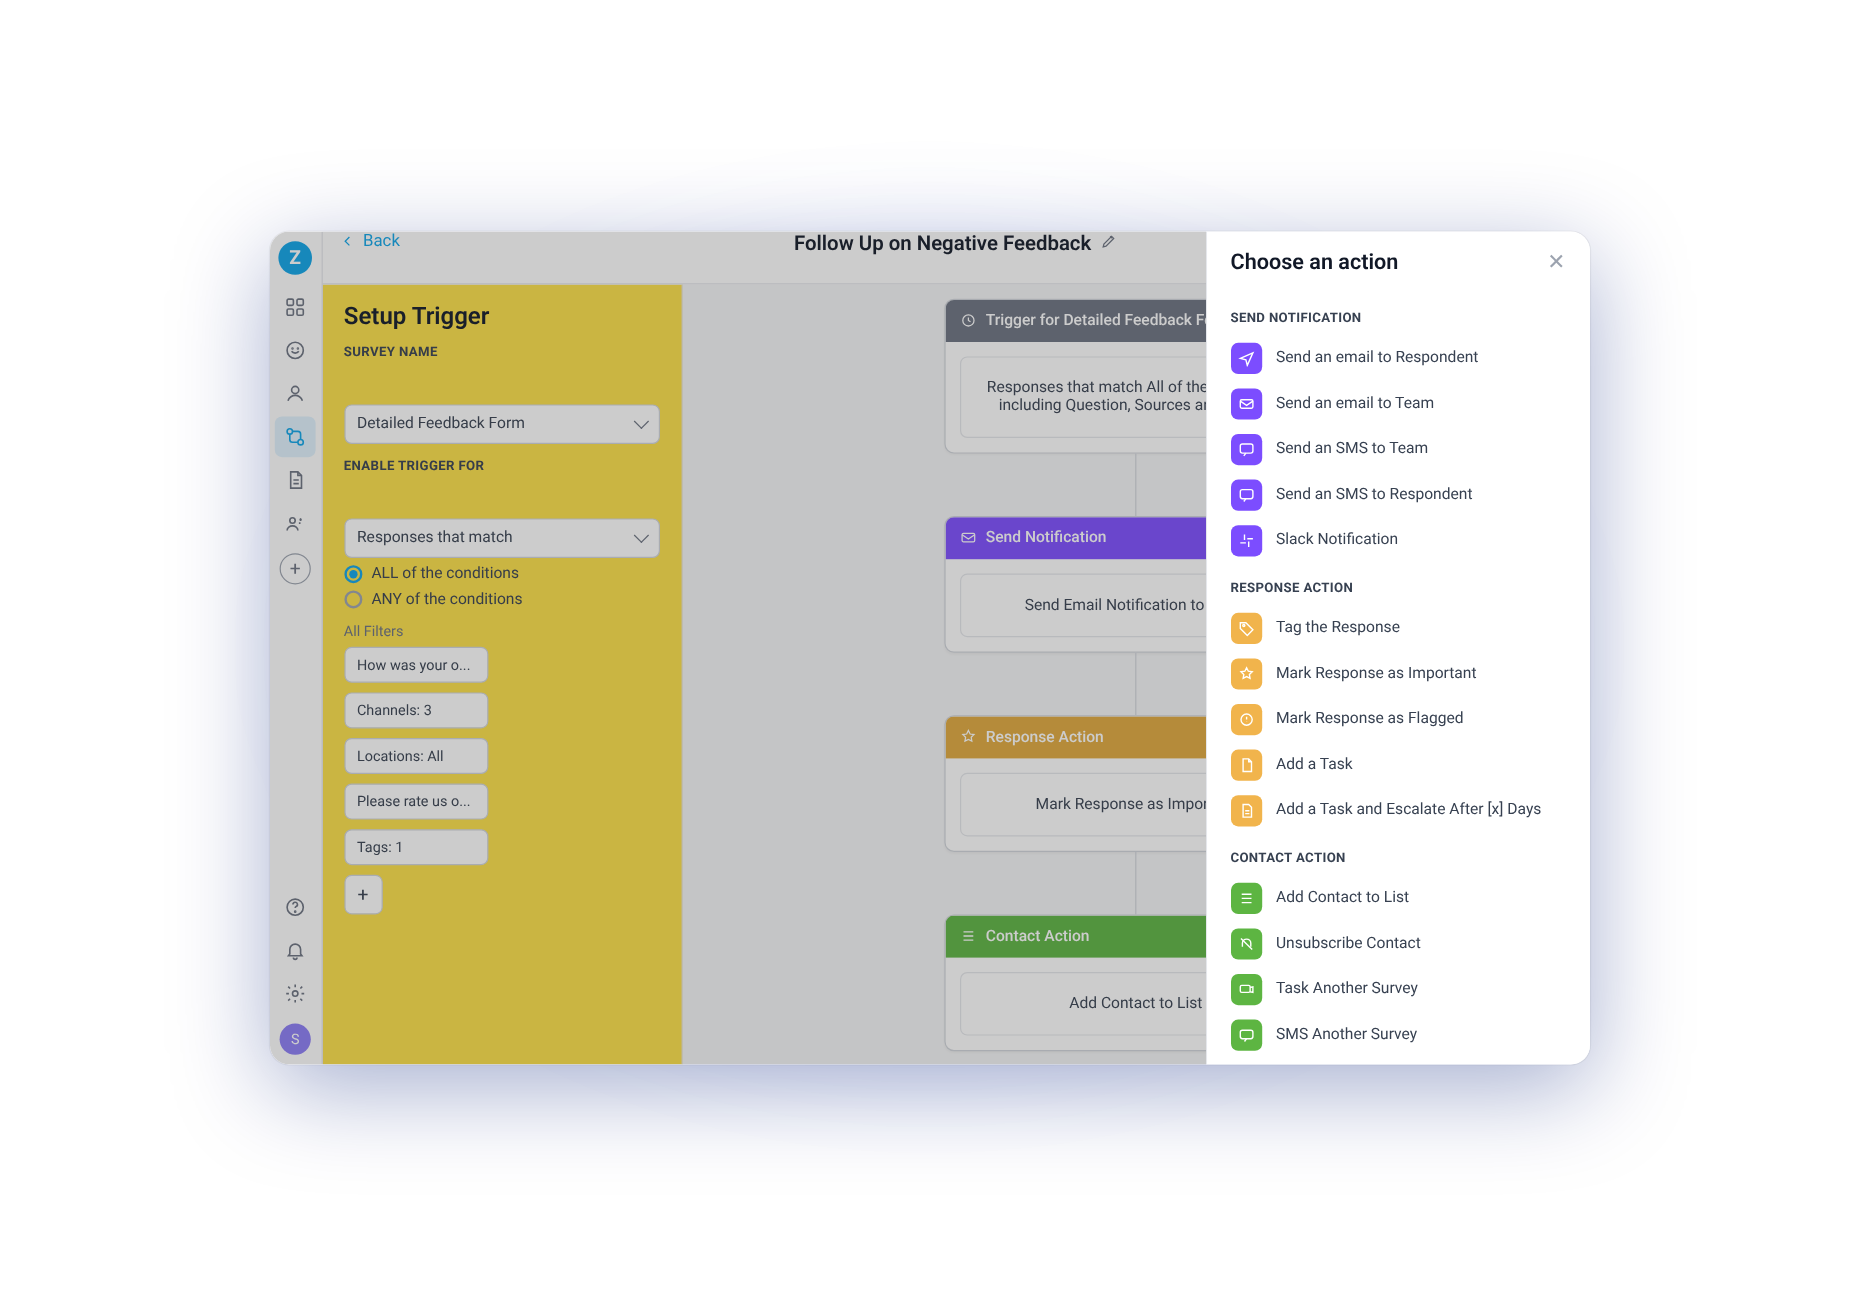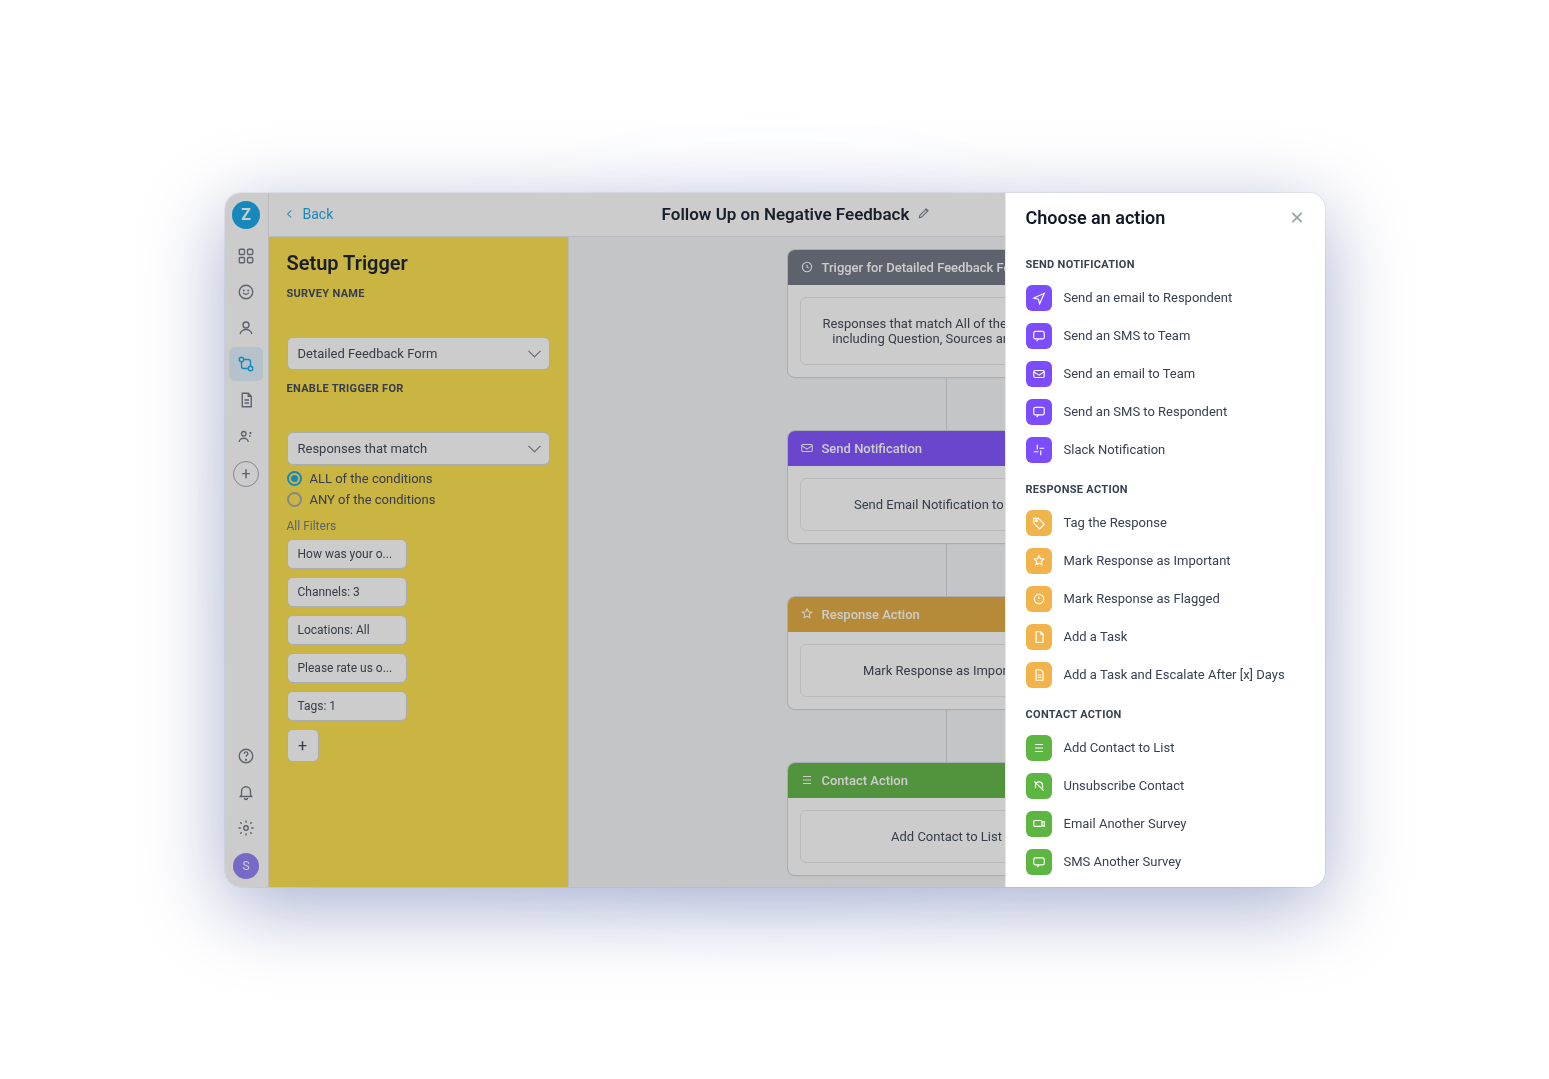--- a/index.html
+++ b/index.html
@@ -90,21 +90,21 @@
   .content {
     flex:1;
     display:flex;
     flex-direction:column;
     position:relative;
     z-index:2;
   }
   .header {
     height: 44px;
     display:flex;
-    align-items:center;
+    align-items:flex-start;
     padding: 0 14px;
     border-bottom:1px solid #e5e7eb;
     position:relative;
   }
   .header .back {
     color:#0ea5e9;
     font-size:14px;
     display:flex;align-items:center;gap:6px;
     cursor:pointer;
   }
@@ -490,38 +490,38 @@
         <span class="ibox purple">
             <svg viewBox="0 0 24 24">
               <path d="M3 12l18-8-8 18-2-8z"></path>
             </svg>
           </span>
         <span>Send an email to Respondent</span>
       </div>
       <div class="action-item">
         <span class="ibox purple">
             <svg viewBox="0 0 24 24">
+              <rect x="3" y="6" width="18" height="12" rx="2"></rect>
+              <path d="M3 8l9 6 9-6"></path>
+            </svg>
+          </span>
+        <span>Send an email to Team</span>
+      </div>
+      <div class="action-item">
+        <span class="ibox purple">
+            <svg viewBox="0 0 24 24">
               <rect x="3" y="4" width="18" height="13" rx="3"></rect>
               <path d="M8 21l3-4"></path>
             </svg>
           </span>
         <span>Send an SMS to Team</span>
       </div>
       <div class="action-item">
         <span class="ibox purple">
             <svg viewBox="0 0 24 24">
-              <rect x="3" y="6" width="18" height="12" rx="2"></rect>
-              <path d="M3 8l9 6 9-6"></path>
-            </svg>
-          </span>
-        <span>Send an email to Team</span>
-      </div>
-      <div class="action-item">
-        <span class="ibox purple">
-            <svg viewBox="0 0 24 24">
               <rect x="3" y="4" width="18" height="13" rx="3"></rect>
               <path d="M8 21l3-4"></path>
             </svg>
           </span>
         <span>Send an SMS to Respondent</span>
       </div>
       <div class="action-item">
         <span class="ibox purple">
             <svg viewBox="0 0 24 24">
               <path d="M9 3v8M15 13v8M3 15h8M13 9h8"></path>
@@ -594,21 +594,21 @@
           </span>
         <span>Unsubscribe Contact</span>
       </div>
       <div class="action-item">
         <span class="ibox green">
             <svg viewBox="0 0 24 24">
               <rect x="3" y="6" width="14" height="10" rx="2"></rect>
               <path d="M17 9l4-1v8l-4-1"></path>
             </svg>
           </span>
-        <span>Email Another Survey</span>
+        <span>Task Another Survey</span>
       </div>
       <div class="action-item">
         <span class="ibox green">
             <svg viewBox="0 0 24 24">
               <rect x="3" y="5" width="18" height="12" rx="3"></rect>
               <path d="M9 21l3-4"></path>
             </svg>
           </span>
         <span>SMS Another Survey</span>
       </div>

